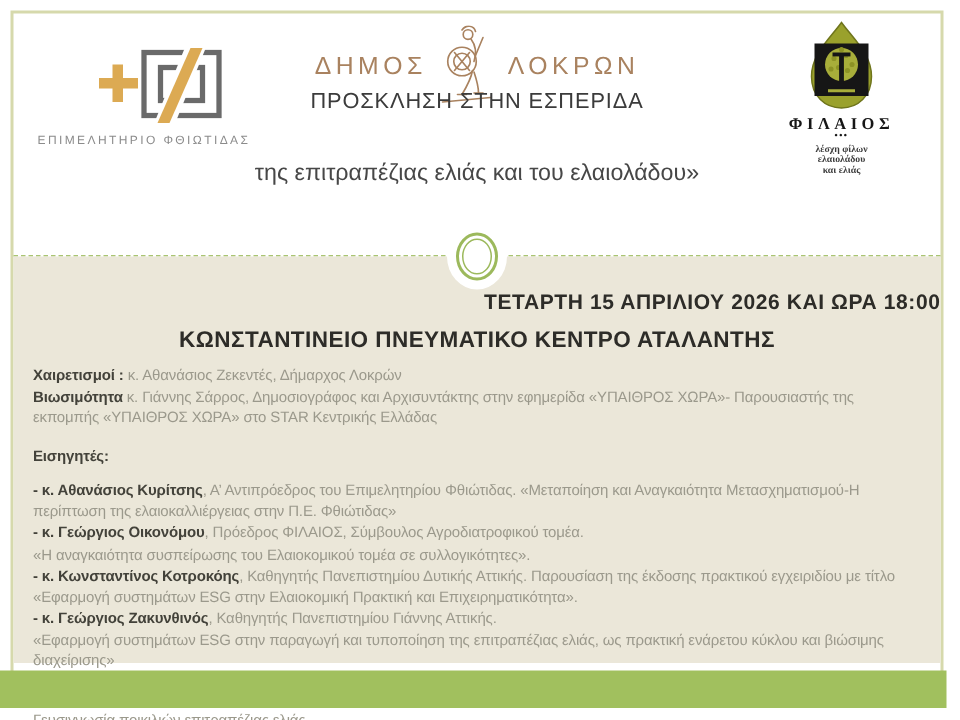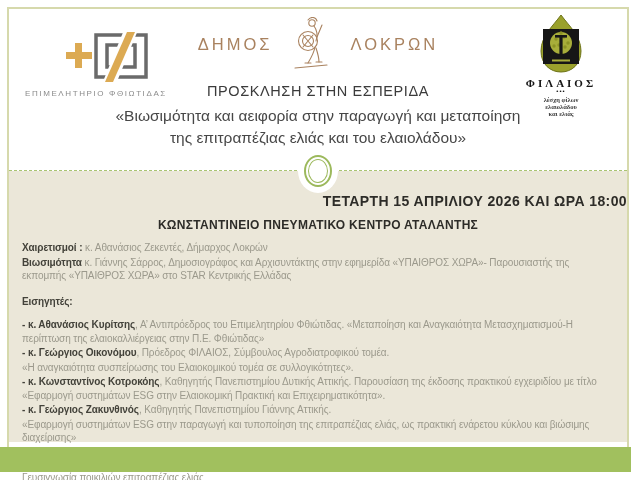--- a/index.html
+++ b/index.html
@@ -11,48 +11,48 @@
   }
   .frame{
     position:absolute;left:7px;top:7px;width:622px;height:462px;
     border:2px solid #d6d9ac;background:#ffffff;box-sizing:border-box;
   }
   
   .chamber{position:absolute;left:16px;top:23px;width:164px;text-align:left;}
   .chamber svg{display:block;margin:0 auto;}
   .chamber-label{margin-top:7px;font-size:8px;letter-spacing:1.6px;color:#8b8b8b;white-space:nowrap;}
 
-  .dimos{position:absolute;left:170px;right:170px;top:8px;display:flex;justify-content:center;align-items:center;gap:17px;color:#a9825f;}
+  .dimos{position:absolute;left:170px;right:170px;top:8px;display:flex;justify-content:center;align-items:center;gap:5px;color:#a9825f;}
   .dimos-word{font-size:16.5px;letter-spacing:3px;white-space:nowrap;}
 
   .filaios{position:absolute;right:16px;top:5px;width:100px;text-align:center;font-weight:bold;}
   .filaios svg{display:block;margin:0 auto;}
   .filaios-name{margin-top:3px;font-family:"Liberation Serif", serif;font-size:11px;letter-spacing:3px;color:#161616;white-space:nowrap;}
   .filaios-dots{font-size:6px;line-height:5px;color:#161616;letter-spacing:1px;}
   .filaios-caption{margin-top:2px;font-family:"Liberation Serif", serif;font-size:6.5px;line-height:7px;color:#3c3c3c;}
 
   
-  .main-title{position:absolute;left:0;right:0;top:74px;text-align:center;
+  .main-title{position:absolute;left:0;right:0;top:51px;text-align:center;
     font-size:14.5px;letter-spacing:0.6px;color:#3b3b3b;}
   .subject{position:absolute;left:0;right:0;top:96px;text-align:center;
     font-size:15.5px;line-height:22px;color:#474747;}
 
   
   .divider-line{position:absolute;left:0;right:0;top:161px;border-top:1px dashed #a9c472;}
   .divider-circle{position:absolute;left:50%;top:146px;transform:translateX(-50%);
     width:24px;height:28px;border:2px solid #9cb95c;border-radius:50%;
     background:#ffffff;box-shadow:0 0 0 6px #ffffff;z-index:3;}
   .divider-circle::after{content:"";position:absolute;inset:2px;border:1px solid #9cb95c;border-radius:50%;}
 
   
   .panel{position:absolute;left:0;right:0;top:162px;bottom:25px;background:#ebe7d9;z-index:1;}
   .event-datetime{margin:22px 0 0 0;text-align:right;font-weight:bold;
     font-size:14px;letter-spacing:0.4px;color:#2d2c28;}
   .event-venue{margin:9px 0 0 0;text-align:center;font-weight:bold;
-    font-size:12px;letter-spacing:0.3px;color:#2d2c28;}
+    font-size:15px;letter-spacing:0.3px;color:#2d2c28;}
 
   .program{margin:9px 14px 0 13px;font-size:10px;line-height:13.5px;
     letter-spacing:-0.1px;color:#9b998c;}
   .program p{margin:0 0 1px 0;}
   .program b{color:#43423a;}
   .mt10{margin-top:10px !important;}
   .mt12{margin-top:12px !important;}
 
   
   .green-bar{position:absolute;left:0;top:447px;width:631px;height:25px;background:#a1c05e;z-index:2;}
@@ -117,21 +117,20 @@
     <div class="filaios-dots">•••</div>
     <div class="filaios-caption">
       <div>λέσχη φίλων</div>
       <div>ελαιολάδου</div>
       <div>και ελιάς</div>
     </div>
   </div>
 
   <div class="main-title">ΠΡΟΣΚΛΗΣΗ ΣΤΗΝ ΕΣΠΕΡΙΔΑ</div>
   <div class="subject">
-    <div>«Βιωσιμότητα και αειφορία στην παραγωγή και μεταποίηση</div>
     <div>της επιτραπέζιας ελιάς και του ελαιολάδου»</div>
   </div>
 
   <div class="divider-line"></div>
 
   <div class="panel">
     <p class="event-datetime">ΤΕΤΑΡΤΗ 15 ΑΠΡΙΛΙΟΥ 2026 ΚΑΙ ΩΡΑ 18:00</p>
     <p class="event-venue">ΚΩΝΣΤΑΝΤΙΝΕΙΟ ΠΝΕΥΜΑΤΙΚΟ ΚΕΝΤΡΟ ΑΤΑΛΑΝΤΗΣ</p>
 
     <div class="program">

